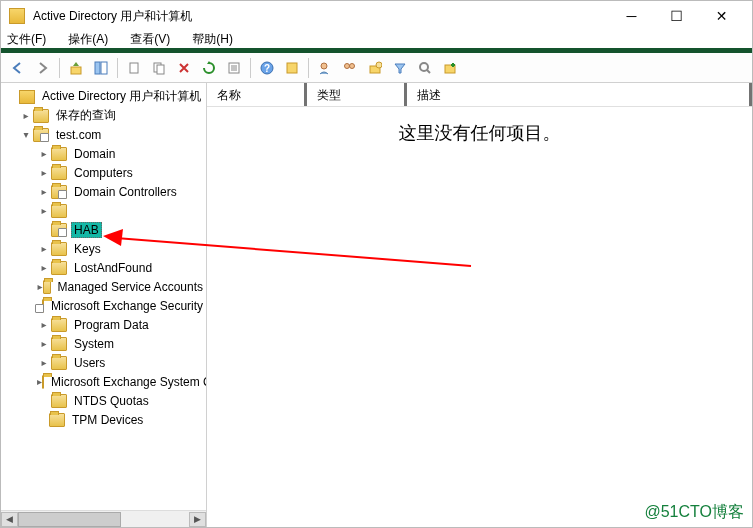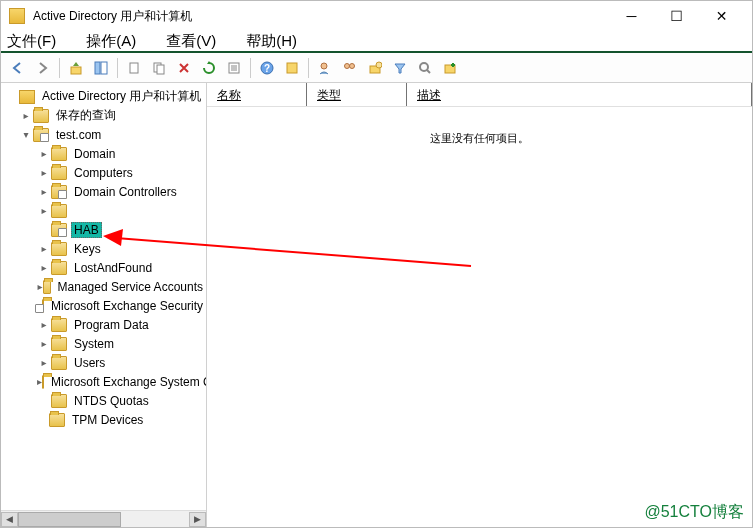--- a/index.html
+++ b/index.html
@@ -2,21 +2,21 @@
 <html><head>
 <meta charset="utf-8">
 <style>
 * { box-sizing: border-box; margin: 0; padding: 0; font-family: "Microsoft YaHei", "Segoe UI", Tahoma, sans-serif; }
 body { background: #fff; width: 753px; height: 528px; overflow: hidden; position: relative; border: 1px solid #bbb; }
 .titlebar { height: 30px; display: flex; align-items: center; padding: 0 8px; background: #fff; }
 .titlebar .app-icon { width: 16px; height: 16px; background: linear-gradient(#f7d56a,#e8b93b); border: 1px solid #c99a2a; margin-right: 8px; }
 .titlebar .title { font-size: 12px; flex: 1; }
 .win-controls { display: flex; }
 .win-controls div { width: 45px; height: 28px; display: flex; align-items: center; justify-content: center; font-size: 14px; }
-.menubar { height: 22px; display: flex; align-items: center; padding: 0 6px; font-size: 15px; gap: 30px; border-bottom: 2px solid #14532d; }
+.menubar { height: 22px; display: flex; align-items: center; padding: 0 6px; font-size: 12px; gap: 22px; border-bottom: 5px solid #14532d; }
 .menubar span { cursor: default; }
 .toolbar { height: 30px; display: flex; align-items: center; padding: 2px 6px; gap: 3px; border-bottom: 1px solid #d0d0d0; background: #fdfdfd; }
 .tb-sep { width: 1px; height: 20px; background: #ccc; margin: 0 2px; }
 .tb-btn { width: 22px; height: 22px; display: flex; align-items: center; justify-content: center; border: 1px solid transparent; }
 .content { display: flex; height: calc(100% - 82px); }
 .tree-pane { width: 206px; border-right: 1px solid #d0d0d0; overflow: hidden; position: relative; font-size: 12px; padding-top: 4px; }
 .tree-row { display: flex; align-items: center; height: 19px; white-space: nowrap; padding-left: 4px; }
 .expander { width: 14px; text-align: center; color: #666; font-size: 10px; }
 .expander.empty { visibility: hidden; }
 .node-icon { width: 16px; height: 14px; margin-right: 4px; display: inline-block; }
@@ -25,25 +25,25 @@
 .folder-icon.special::after { content:""; position:absolute; right:-1px; bottom:-1px; width:7px; height:7px; background:#fff; border:1px solid #888; border-radius:1px; }
 .app-node-icon { background: linear-gradient(#f7d56a,#e8b93b); border: 1px solid #c99a2a; }
 .tree-label { padding: 1px 3px; }
 .tree-label.selected { background: #14b8a6; border: 1px dotted #666; padding: 0 2px; }
 .hscroll { position: absolute; bottom: 0; left: 0; right: 0; height: 17px; background: #f0f0f0; display: flex; align-items: center; border-top: 1px solid #ddd; }
 .hs-btn { width: 17px; height: 15px; background: #e0e0e0; border: 1px solid #bbb; display:flex; align-items:center; justify-content:center; font-size:9px; color:#555; }
 .hs-track { flex: 1; height: 15px; position: relative; }
 .hs-thumb { position: absolute; left: 0; width: 60%; height: 100%; background: #cdcdcd; border: 1px solid #aaa; }
 .list-pane { flex: 1; position: relative; }
 .list-header { height: 24px; display: flex; border-bottom: 1px solid #e0e0e0; font-size: 12px; }
-.col { padding: 4px 10px; border-right: 1px solid #737373; text-decoration: underline; }
+.col { padding: 4px 10px; border-right: 3px solid #737373; }
 .col.c1 { width: 100px; }
 .col.c2 { width: 100px; }
 .col.c3 { flex: 1; }
-.empty-msg { text-align: center; font-size: 11px; margin-top: 24px; color: #000; }
+.empty-msg { text-align: center; font-size: 18px; margin-top: 14px; color: #000; }
 .arrow { position: absolute; pointer-events: none; }
 .watermark { position: absolute; right: 8px; bottom: 4px; font-size: 16px; color: #15803d; }
 </style>
 </head>
 <body>
 
 <div class="titlebar">
   <div class="app-icon"></div>
   <div class="title">Active Directory 用户和计算机</div>
   <div class="win-controls">

